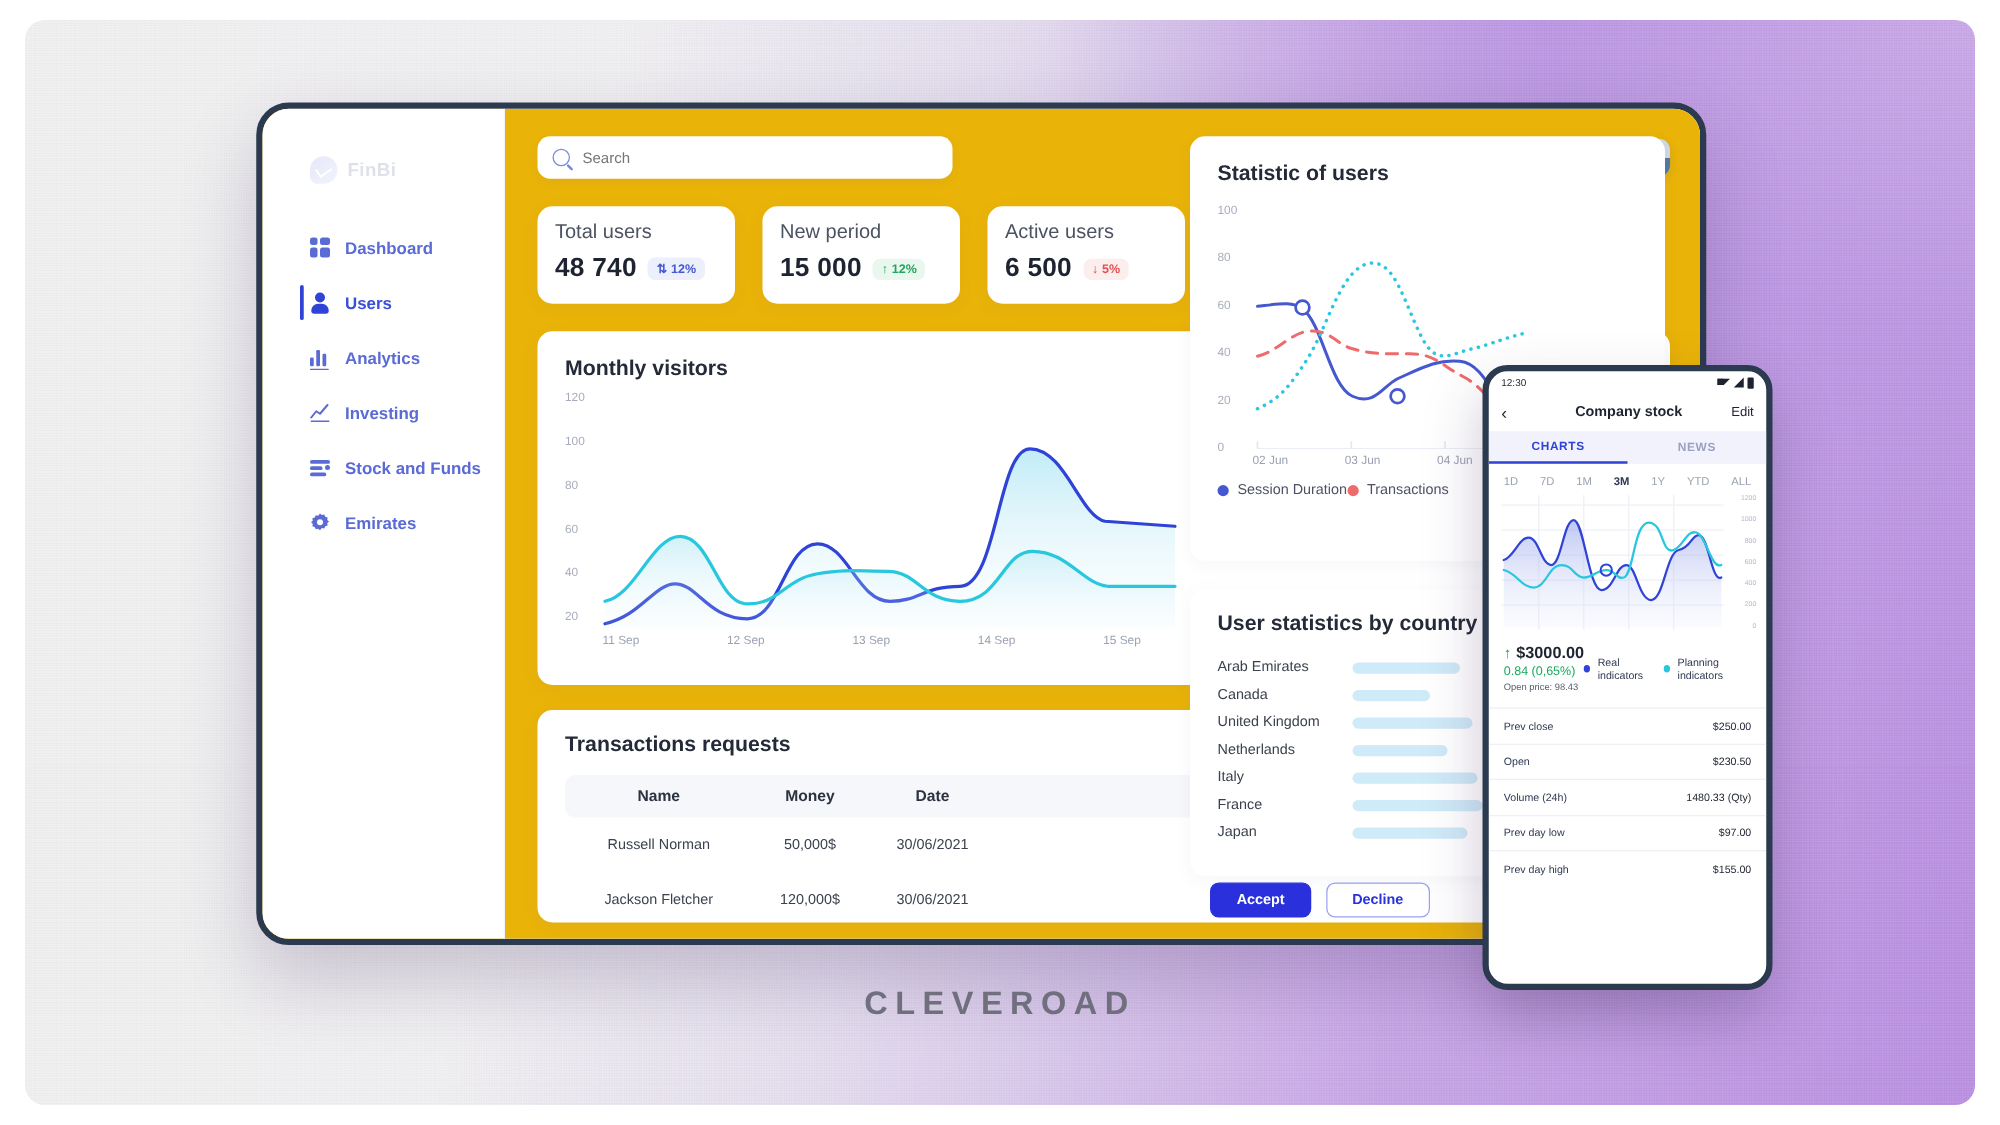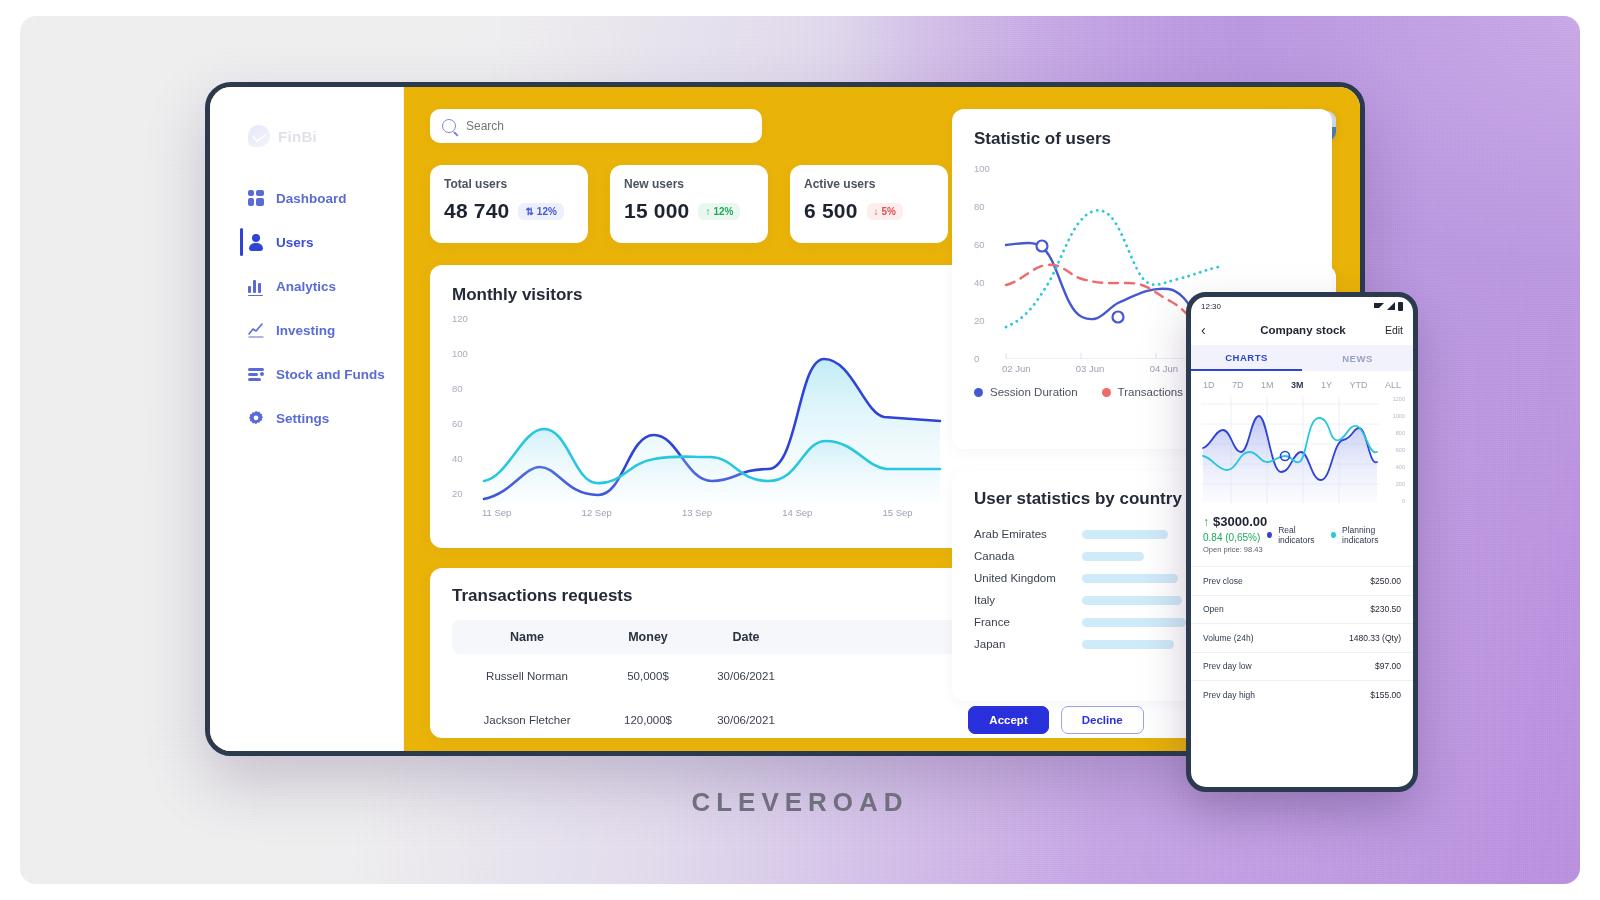--- a/index.html
+++ b/index.html
@@ -146,21 +146,21 @@
   }
   .avatar::before{content:"";position:absolute;left:8px;top:5px;width:14px;height:14px;border-radius:50% 50% 45% 45%;background:#3a3330;}
   .avatar::after{content:"";position:absolute;left:10px;top:9px;width:10px;height:9px;border-radius:50% 50% 46% 46%;background:#e8bd93;}
 
   
   .kpi-row{display:flex;gap:22px;margin-top:22px;}
   .kpi{
     width:158px;height:78px;background:#fff;border-radius:12px;
     padding:12px 14px;box-shadow:0 3px 14px rgba(90,100,160,.06);
   }
-  .kpi-label{font-size:12px;color:#4b5261;font-weight:700;}
+  .kpi-label{font-size:16px;color:#4b5261;font-weight:400;}
   .kpi-valrow{display:flex;align-items:center;gap:9px;margin-top:8px;}
   .kpi-val{font-size:21px;font-weight:700;color:#1d2330;letter-spacing:.2px;}
   .pill{font-size:10px;font-weight:700;padding:3px 7px;border-radius:6px;display:flex;gap:3px;align-items:center;}
   .pill.neutral{background:#eceffc;color:#4558d0;}
   .pill.up{background:#eaf7ef;color:#1fa85a;}
   .pill.down{background:#fdeeee;color:#e05050;}
 
   
   .card{background:#fff;border-radius:12px;box-shadow:0 3px 14px rgba(90,100,160,.06);}
   #visitors-card{margin-top:22px;height:283px;padding:20px 22px 10px 22px;position:relative;}
@@ -190,21 +190,21 @@
   .c-date{width:104px;text-align:center;}
   .c-action{flex:1;display:flex;gap:12px;justify-content:center;align-items:center;}
   .btn{font-size:11.5px;font-weight:700;border-radius:7px;padding:7px 20px;cursor:pointer;}
   .btn-accept{background:#2a31dc;color:#fff;border:1px solid #2a31dc;}
   .btn-decline{background:#fff;color:#2a31dc;border:1px solid #9aa2ef;}
 
   
   .right-col{position:absolute;left:548px;top:22px;width:380px;}
   #stat-card{height:340px;padding:20px 22px 0 22px;}
   .stat-plot{position:relative;height:215px;margin-top:14px;}
-  .stat-legend{display:flex;gap:24px;margin-top:8px;font-size:11.5px;color:#4b5261;align-items:center;}
+  .stat-legend{display:flex;margin-top:8px;font-size:11.5px;color:#4b5261;align-items:center;}
   #country-card{margin-top:22px;height:230px;padding:18px 22px 0 22px;overflow:hidden;}
   .ct-row{display:flex;align-items:center;height:22px;margin-bottom:0px;}
   .ct-name{width:108px;font-size:11.5px;color:#3b424f;}
   .ct-bar{height:9px;border-radius:5px;background:#cfeaf8;}
 
   
   #phone{
     position:absolute;left:1186px;top:292px;width:232px;height:500px;
     border:5px solid #2b3a4f;border-radius:20px;background:#fff;
     box-shadow:0 22px 46px rgba(60,40,90,.26);
@@ -300,21 +300,21 @@
             </span>
           <span>Stock and Funds</span>
         </div>
         <div class="nav-item">
           <span class="nav-ico">
             <svg width="16" height="16" viewBox="0 0 16 16">
                 <path d="M8 0.8l1.5 1.2 1.9-.4.8 1.8 1.9.6-.3 1.9 1.4 1.3-1.4 1.3.3 1.9-1.9.6-.8 1.8-1.9-.4L8 14.2l-1.5-1.2-1.9.4-.8-1.8-1.9-.6.3-1.9L0.8 7.8 2.2 6.5l-.3-1.9 1.9-.6.8-1.8 1.9.4z" fill="#5b6bd6"></path>
                 <circle cx="8" cy="7.8" r="2.4" fill="#ffffff"></circle>
               </svg>
           </span>
-          <span>Settings</span>
+          <span>Emirates</span>
         </div>
       </nav>
     </aside>
 
     <main class="main">
 
       <div class="topbar">
         <div class="search">
           <span class="search-ico"></span>
           <input value="" placeholder="Search" style="">
@@ -331,21 +331,21 @@
           <div class="kpi-label">Total users</div>
           <div class="kpi-valrow">
             <span class="kpi-val">48 740</span>
             <span class="pill neutral">
               <span>⇅</span>
               <span>12%</span>
             </span>
           </div>
         </div>
         <div class="kpi">
-          <div class="kpi-label">New users</div>
+          <div class="kpi-label">New period</div>
           <div class="kpi-valrow">
             <span class="kpi-val">15 000</span>
             <span class="pill up">
               <span>↑</span>
               <span>12%</span>
             </span>
           </div>
         </div>
         <div class="kpi">
           <div class="kpi-label">Active users</div>
@@ -498,20 +498,24 @@
               <span class="ct-name">Arab Emirates</span>
               <span class="ct-bar" style="width:86px"></span>
             </div>
             <div class="ct-row">
               <span class="ct-name">Canada</span>
               <span class="ct-bar" style="width:62px"></span>
             </div>
             <div class="ct-row">
               <span class="ct-name">United Kingdom</span>
               <span class="ct-bar" style="width:96px"></span>
+            </div>
+            <div class="ct-row">
+              <span class="ct-name">Netherlands</span>
+              <span class="ct-bar" style="width:76px"></span>
             </div>
             <div class="ct-row">
               <span class="ct-name">Italy</span>
               <span class="ct-bar" style="width:100px"></span>
             </div>
             <div class="ct-row">
               <span class="ct-name">France</span>
               <span class="ct-bar" style="width:104px"></span>
             </div>
             <div class="ct-row">

